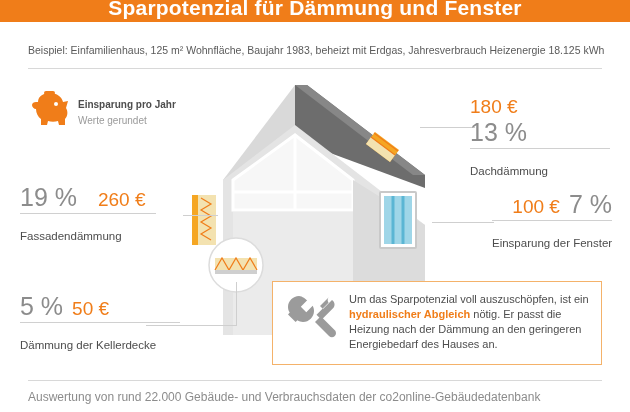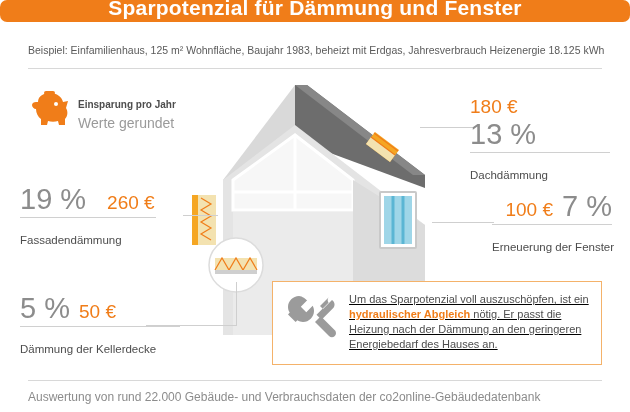--- a/index.html
+++ b/index.html
@@ -22,21 +22,20 @@
   }
 
   
   .header-bar {
     position: absolute;
     left: 0;
     top: 0;
     width: 630px;
     height: 22px;
     background: #f07d19;
-    border-radius: 7px;
   }
   .header-title {
     position: absolute;
     left: 0;
     top: -4px;
     width: 630px;
     text-align: center;
     color: #ffffff;
     font-size: 21px;
     font-weight: bold;
@@ -75,21 +74,21 @@
     left: 78px;
     top: 99px;
     font-size: 10px;
     color: #4d4d4d;
     font-weight: bold;
   }
   .legend-sub {
     position: absolute;
     left: 78px;
     top: 115px;
-    font-size: 14px;
+    font-size: 10px;
     color: #9a9a9a;
     text-align: right;
   }
 
   
   .house {
     position: absolute;
     left: 175px;
     top: 80px;
     width: 290px;
@@ -99,21 +98,21 @@
   
   .callout {
     position: absolute;
   }
   .callout .values {
     display: flex;
     align-items: baseline;
     white-space: nowrap;
   }
   .callout .pct {
-    font-size: 29px;
+    font-size: 25px;
     color: #8c8c8c;
     font-weight: normal;
   }
   .callout .eur {
     font-size: 19px;
     color: #f07d19;
     font-weight: normal;
   }
   .callout .label {
     font-size: 11.5px;
@@ -166,21 +165,20 @@
     left: 272px;
     top: 281px;
     width: 330px;
     height: 84px;
     background: #ffffff;
     border: 1px solid #f4b26a;
     box-sizing: border-box;
     padding: 10px 12px 10px 12px;
     display: flex;
     gap: 12px;
-    text-decoration: underline;
   }
   .tip-text {
     font-size: 11px;
     line-height: 15px;
     color: #4d4d4d;
   }
   .tip-text b {
     color: #f07d19;
     font-weight: bold;
   }
@@ -287,21 +285,21 @@
     <div class="rule"></div>
     <div class="label">Dachdämmung</div>
   </div>
 
   <div class="callout right" id="callout-window">
     <div class="values">
       <span class="eur">100 €</span>
       <span class="pct">7 %</span>
     </div>
     <div class="rule"></div>
-    <div class="label">Erneuerung der Fenster</div>
+    <div class="label">Einsparung der Fenster</div>
   </div>
 
   <div class="callout" id="callout-facade">
     <div class="values">
       <span class="pct">19 %</span>
       <span class="eur">260 €</span>
     </div>
     <div class="rule"></div>
     <div class="label">Fassadendämmung</div>
   </div>

